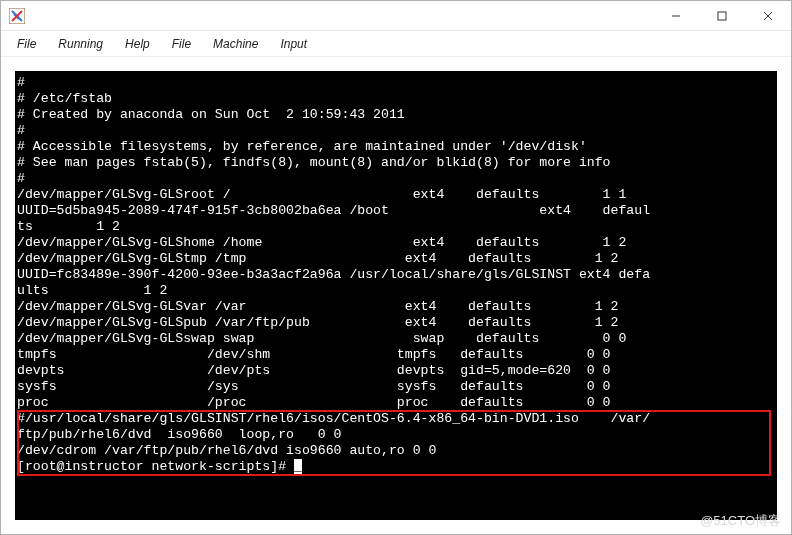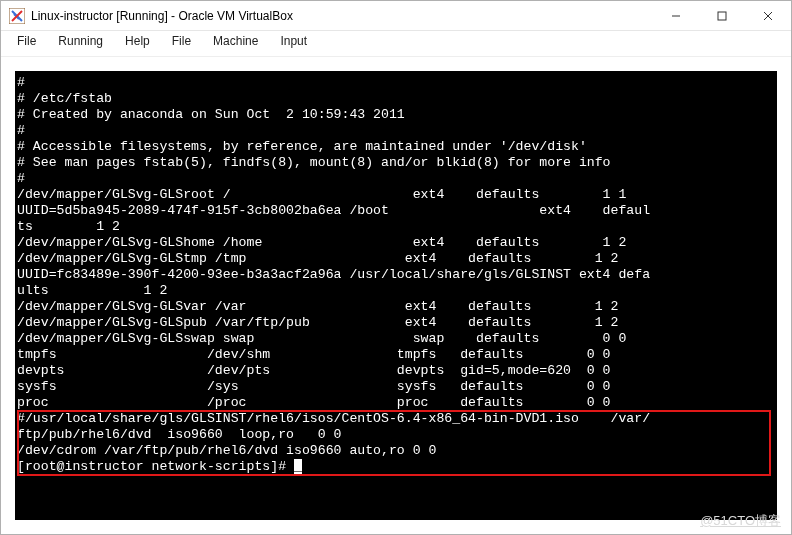--- a/index.html
+++ b/index.html
@@ -4,42 +4,41 @@
 <style>
   * { margin: 0; padding: 0; box-sizing: border-box; }
   html, body { width: 792px; height: 535px; font-family: "Segoe UI", Tahoma, sans-serif; background: #fff; overflow: hidden; }
   .outer-window { width: 792px; height: 535px; border: 1px solid #b0b0b0; display: flex; flex-direction: column; background: #fff; }
   .titlebar { height: 30px; display: flex; align-items: center; background: #fff; border-bottom: 1px solid #e6e6e6; }
   .title-icon { width: 16px; height: 16px; margin: 0 6px 0 8px; }
   .title-text { font-size: 12px; color: #000; flex: 0 0 auto; }
   .title-gap { flex: 1; }
   .winbtn { width: 46px; height: 30px; display: flex; align-items: center; justify-content: center; }
   .winbtn svg { width: 10px; height: 10px; }
-  .menubar { height: 26px; display: flex; padding: 0 6px; gap: 2px; border-bottom: 1px solid #eee; }
+  .menubar { height: 26px; display: flex; align-items: center; padding: 0 6px; gap: 2px; border-bottom: 1px solid #eee; font-style: italic; }
   .menu-item { font-size: 12px; color: #222; padding: 3px 10px; }
   .vm-area { flex: 1; background: #fff; display: flex; flex-direction: column; padding: 14px; position: relative; }
   .terminal { flex: 1; background: #000; color: #fff; font-family: "Courier New", monospace; font-size: 13.2px; line-height: 16px; padding: 4px 2px 0 2px; white-space: pre; overflow: hidden; position: relative; }
   .highlight-box { position: absolute; border: 2px solid #e11818; pointer-events: none; }
-  .watermark { position: absolute; right: 10px; bottom: 4px; color: #d9d9d9; font-size: 13px; font-family: "Microsoft YaHei","Segoe UI",sans-serif; pointer-events: none; text-decoration: underline; }
+  .watermark { position: absolute; right: 10px; bottom: 4px; color: #d9d9d9; font-size: 13px; font-family: "Microsoft YaHei","Segoe UI",sans-serif; pointer-events: none; }
   .cursor-block { background: #fff; color: #000; }
 </style>
 </head>
 <body>
 
 <div class="outer-window">
 
   <div class="titlebar">
     <span class="title-icon">
       <svg viewBox="0 0 16 16">
         <rect x="0" y="0" width="16" height="16" fill="#fff" stroke="#8a5a2b" stroke-width="1"></rect>
         <path d="M3 3 L13 13 M5 6 L10 11" stroke="#3a6fd8" stroke-width="2" fill="none"></path>
         <path d="M13 3 L3 13" stroke="#e02c2c" stroke-width="2" fill="none"></path>
       </svg>
     </span>
-    <span class="title-text">Linux-instructor [Running] - Oracle VM VirtualBox</span>
     <span class="title-gap"></span>
     <div class="winbtn" title="Minimize">
       <svg viewBox="0 0 10 10">
           <line x1="1" y1="5" x2="9" y2="5" stroke="#333" stroke-width="1"></line>
         </svg>
     </div>
     <div class="winbtn" title="Maximize">
       <svg viewBox="0 0 10 10">
           <rect x="1" y="1" width="8" height="8" fill="none" stroke="#333" stroke-width="1"></rect>
         </svg>

